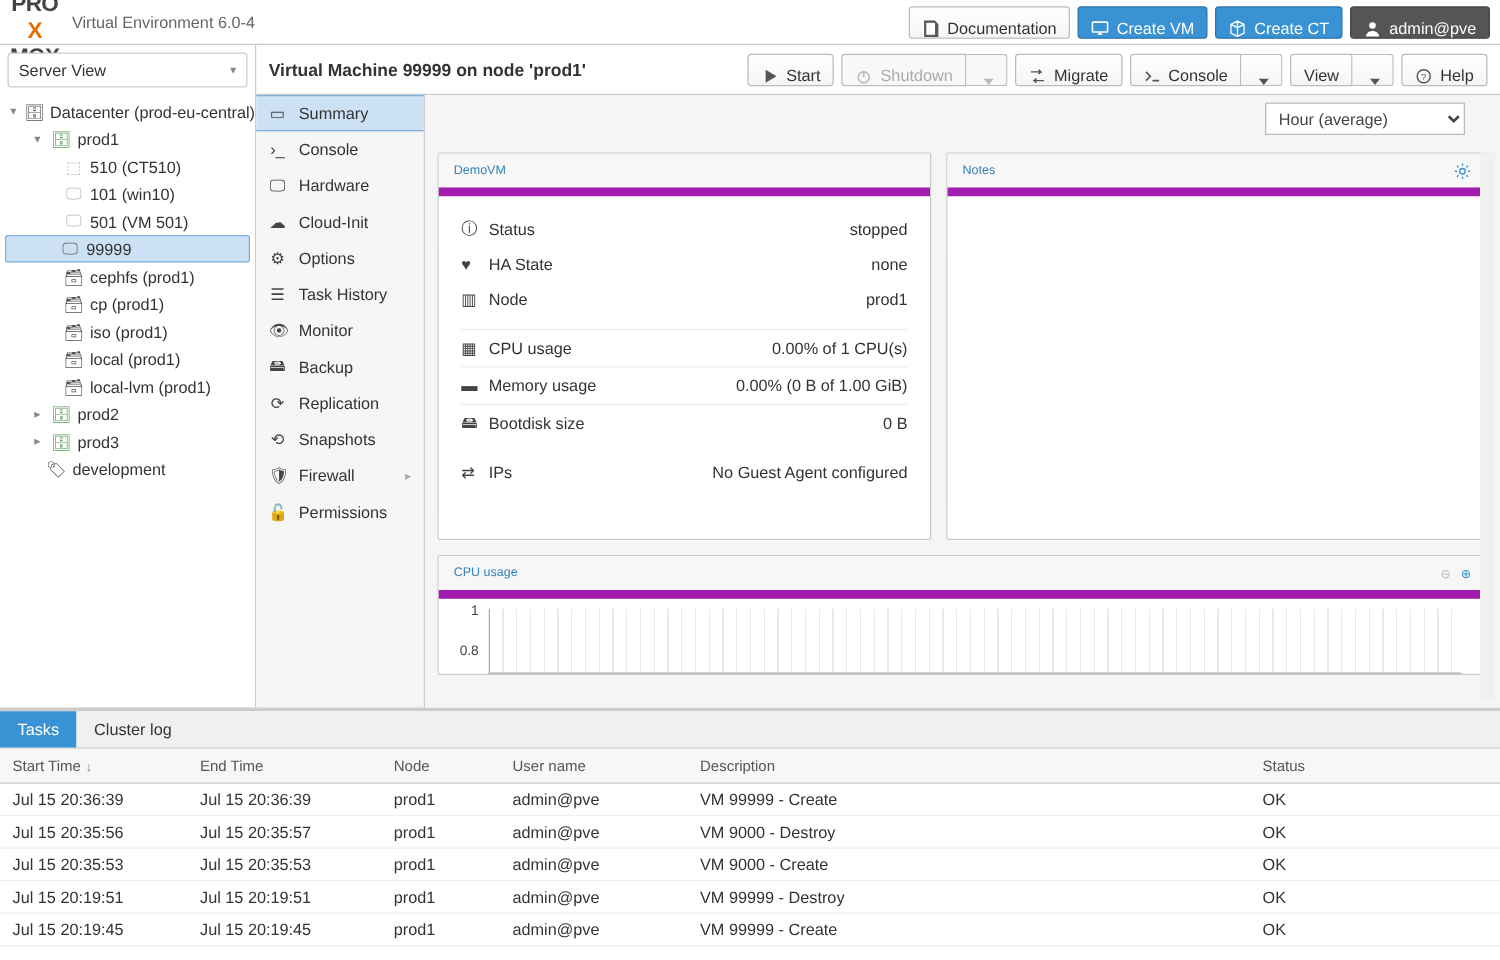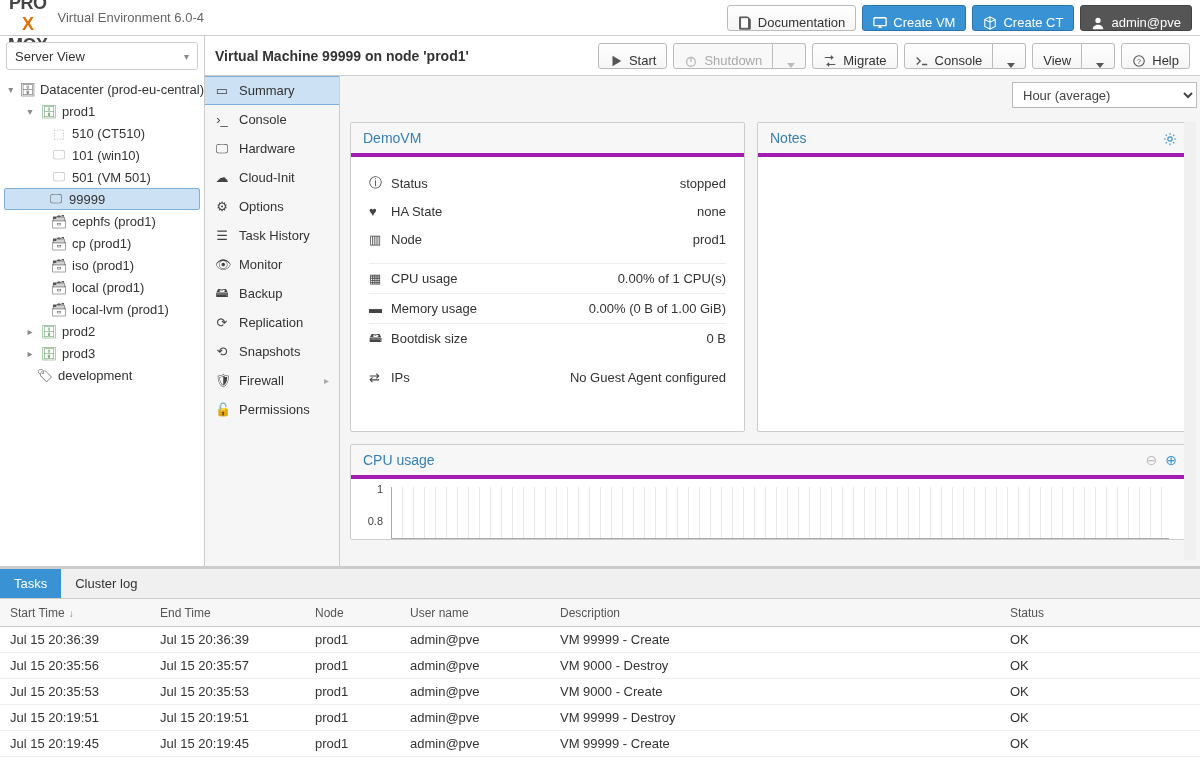--- a/index.html
+++ b/index.html
@@ -55,21 +55,21 @@
 .vmnav-item .nav-icon { width: 14px; text-align: center; color: #444; }
 .vmnav-item .chev { margin-left: auto; color: #aaa; font-size: 10px; }
 
 .vmcontent { flex: 1; overflow: auto; background: #f5f5f5; padding: 10px; position: relative; }
 
 .timerange { position: absolute; right: 28px; top: 6px; width: 160px; }
 .timerange select { width: 160px; height: 26px; border: 1px solid #bbb; background: #fff; padding: 2px 6px; font-size: 13px; color: #444; }
 
 .panels-row { display: flex; gap: 12px; margin-top: 36px; }
 .panel { background: #fff; border: 1px solid #ccc; border-radius: 2px; flex: 1; min-height: 310px; display: flex; flex-direction: column; }
-.panel-header { height: 34px; display: flex; align-items: center; padding: 0 12px; background: #f7f7f7; border-bottom: 4px solid #a21caf; color: #3480b8; font-size: 14px; }
+.panel-header { height: 34px; display: flex; align-items: center; padding: 0 12px; background: #f7f7f7; border-bottom: 7px solid #a21caf; color: #3480b8; font-size: 10px; }
 .panel-header .gear { margin-left: auto; color: #3892d4; }
 .panel-body { flex: 1; padding: 12px 18px; }
 
 .status-table { width: 100%; font-size: 13px; color: #333; }
 .status-row { display: flex; align-items: center; height: 28px; }
 .status-row .ricon { width: 22px; color: #444; }
 .status-row .rlabel { flex: 1; }
 .status-row .rvalue { text-align: right; color: #333; }
 .status-row.bordered { border-top: 1px solid #eee; height: 30px; }
 
@@ -333,21 +333,21 @@
             <span class="chev">▸</span>
           </div>
         <div class="vmnav-item">
             <span class="nav-icon">🔓</span>
             <span>Permissions</span>
           </div>
       </div>
 
       <div class="vmcontent">
         <div class="timerange">
-          <select style="width:185px">
+          <select style="width:160px">
             <option>Hour (average)</option>
           </select>
         </div>
         <div class="scroll-fake"></div>
 
         <div class="panels-row">
           <div class="panel" style="flex:0 0 395px">
             <div class="panel-header">
               <span>DemoVM</span>
             </div>

